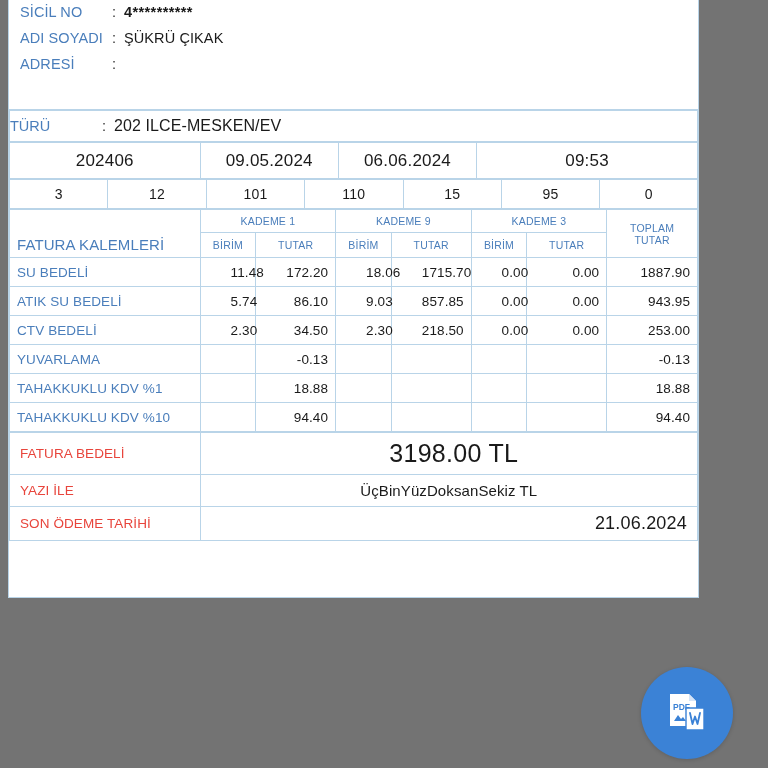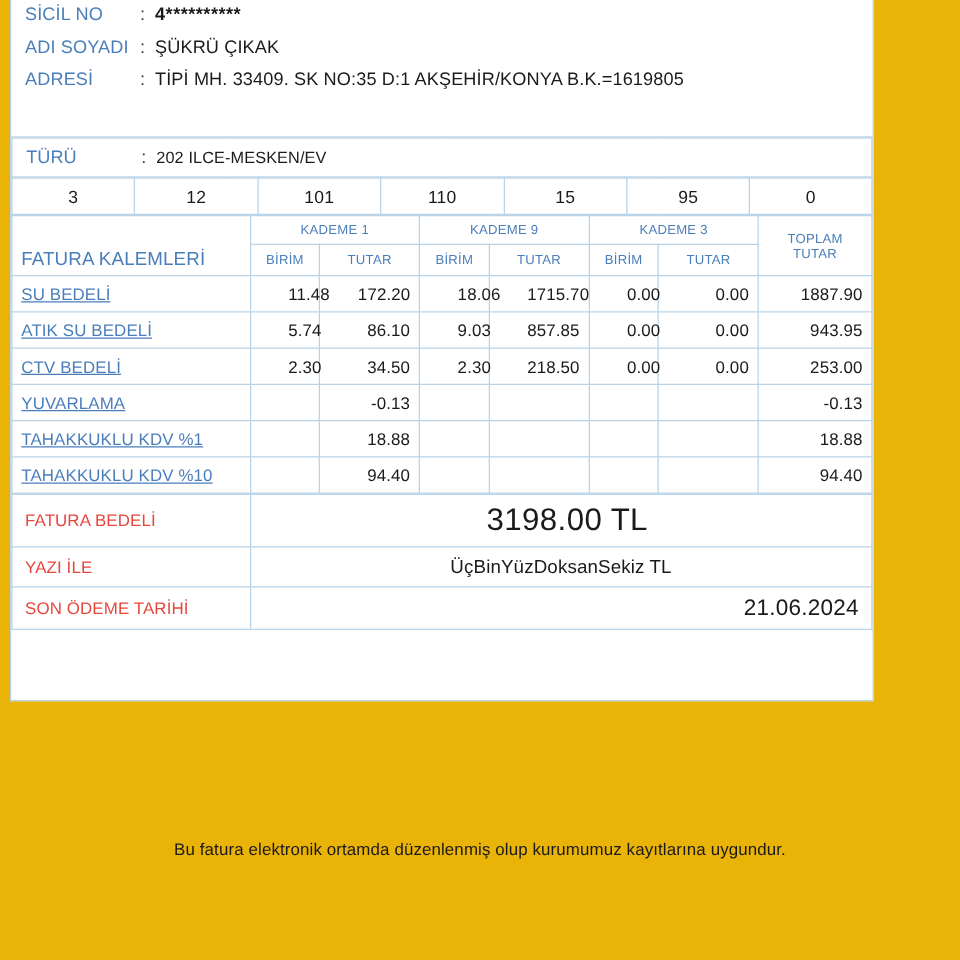--- a/index.html
+++ b/index.html
@@ -8,21 +8,21 @@
     margin: 0; padding: 0;
     width: 768px; height: 768px;
     background: #ffffff;
     font-family: "Liberation Sans", sans-serif;
     -webkit-font-smoothing: antialiased;
   }
   #page {
     position: relative;
     width: 768px; height: 768px;
     overflow: hidden;
-    background: #eab308;
+    background: #737373;
   }
 
   
   .doc {
     position: absolute;
     left: 8px; top: 0px;
     width: 691px;
     border: 1px solid #b9d4e8;
     border-top: none;
     background: #ffffff;
@@ -90,45 +90,44 @@
   .val.sm { font-size: 14px; height: 29px; }
 
   
   .turu-row td {
     border-left: none; border-right: none;
     border-top: none;
     height: 31px;
   }
   .turu-inner {
     display: flex; align-items: baseline;
-    padding-left: 11px;
   }
   .turu-label { width: 92px; font-size: 14.5px; color: #4a7ebb; }
   .turu-colon { width: 12px; font-size: 14.5px; color: #333; }
-  .turu-value { font-size: 13px; color: #1a1a1a; letter-spacing: .1px; }
+  .turu-value { font-size: 16px; color: #1a1a1a; letter-spacing: .1px; }
 
   
   .items { width: 100%; border-collapse: collapse; table-layout: fixed; }
   .items td, .items th {
     border: 1px solid #b9d4e8;
     padding: 0 7px;
     font-weight: normal;
     vertical-align: middle;
   }
   .items .grp {
     color: #4a7ebb; font-size: 10.5px; text-align: center;
     height: 23px; letter-spacing: .2px; margin-left: 26px;
   }
   .items .sub {
     color: #4a7ebb; font-size: 10.5px; text-align: center;
     height: 25px; letter-spacing: .2px;
   }
   .items .rowlabel {
     color: #4a7ebb; font-size: 13.5px; text-align: left;
-    height: 29px; letter-spacing: .1px; white-space: nowrap; text-decoration: underline;
+    height: 29px; letter-spacing: .1px; white-space: nowrap;
   }
   .items .num {
     color: #1a1a1a; font-size: 13.5px; text-align: right;
     letter-spacing: .1px;
     padding-left: 30px;
   }
   .items .kalemler {
     color: #4a7ebb; font-size: 15px; text-align: left;
     vertical-align: bottom; padding-bottom: 4px; letter-spacing: .1px;
   }
@@ -208,21 +207,20 @@
 
       <div class="ident-row">
         <span class="ident-label">ADI SOYADI</span>
         <span class="ident-colon">:</span>
         <span class="ident-value">ŞÜKRÜ ÇIKAK</span>
       </div>
 
       <div class="ident-row">
         <span class="ident-label">ADRESİ</span>
         <span class="ident-colon">:</span>
-        <span class="ident-value">TİPİ MH. 33409. SK  NO:35 D:1 AKŞEHİR/KONYA B.K.=1619805</span>
       </div>
 
     </div>
 
     <table class="t">
       <tbody>
           <tr class="turu-row">
         <td colspan="4">
           <div class="turu-inner">
             <span class="turu-label">TÜRÜ</span>
@@ -235,20 +233,26 @@
       </table>
 
     <table class="t">
       <colgroup>
         <col style="width:27.7%">
           <col style="width:20.1%">
         <col style="width:20.1%">
           <col style="width:32.1%">
       </colgroup>
       <tbody>
+      <tr>
+        <td class="val">202406</td>
+        <td class="val">09.05.2024</td>
+        <td class="val">06.06.2024</td>
+        <td class="val">09:53</td>
+      </tr>
     </tbody>
       </table>
 
     <table class="t">
       <colgroup>
         <col style="width:14.3%">
           <col style="width:14.3%">
           <col style="width:14.3%">
         <col style="width:14.3%">
           <col style="width:14.3%">
@@ -384,16 +388,28 @@
       </tr>
 
       <tr class="blank-area">
         <td colspan="2" style="border-left:none;border-right:none;border-bottom:none"></td>
       </tr>
     </tbody>
       </table>
 
   </div>
 
-  <div class="footer">Bu fatura elektronik ortamda düzenlenmiş olup kurumumuz kayıtlarına uygundur.</div>
-
+
+  <div class="fab">
+    <svg width="46" height="46" viewBox="0 0 46 46">
+
+      <path d="M6 4 H25 L32 11 V36 H6 Z" fill="#ffffff"></path>
+      <path d="M25 4 L32 11 H25 Z" fill="#d6e4f7"></path>
+      <text x="9" y="20" font-family="'Liberation Sans',sans-serif" font-size="8.5" font-weight="bold" fill="#3b82d6">PDF</text>
+
+      <path d="M10 31 L14 25 L17 29 L19 27 L22 31 Z" fill="#3b82d6"></path>
+
+      <path d="M22 18 H40 V40 H22 Z" fill="#ffffff" stroke="#3b82d6" stroke-width="1.4"></path>
+      <path d="M26 23 L28.5 34 L31 26.5 L33.5 34 L36 23" fill="none" stroke="#3b82d6" stroke-width="1.8" stroke-linecap="round" stroke-linejoin="round"></path>
+    </svg>
+  </div>
 
 </div>
 
 </body></html>

